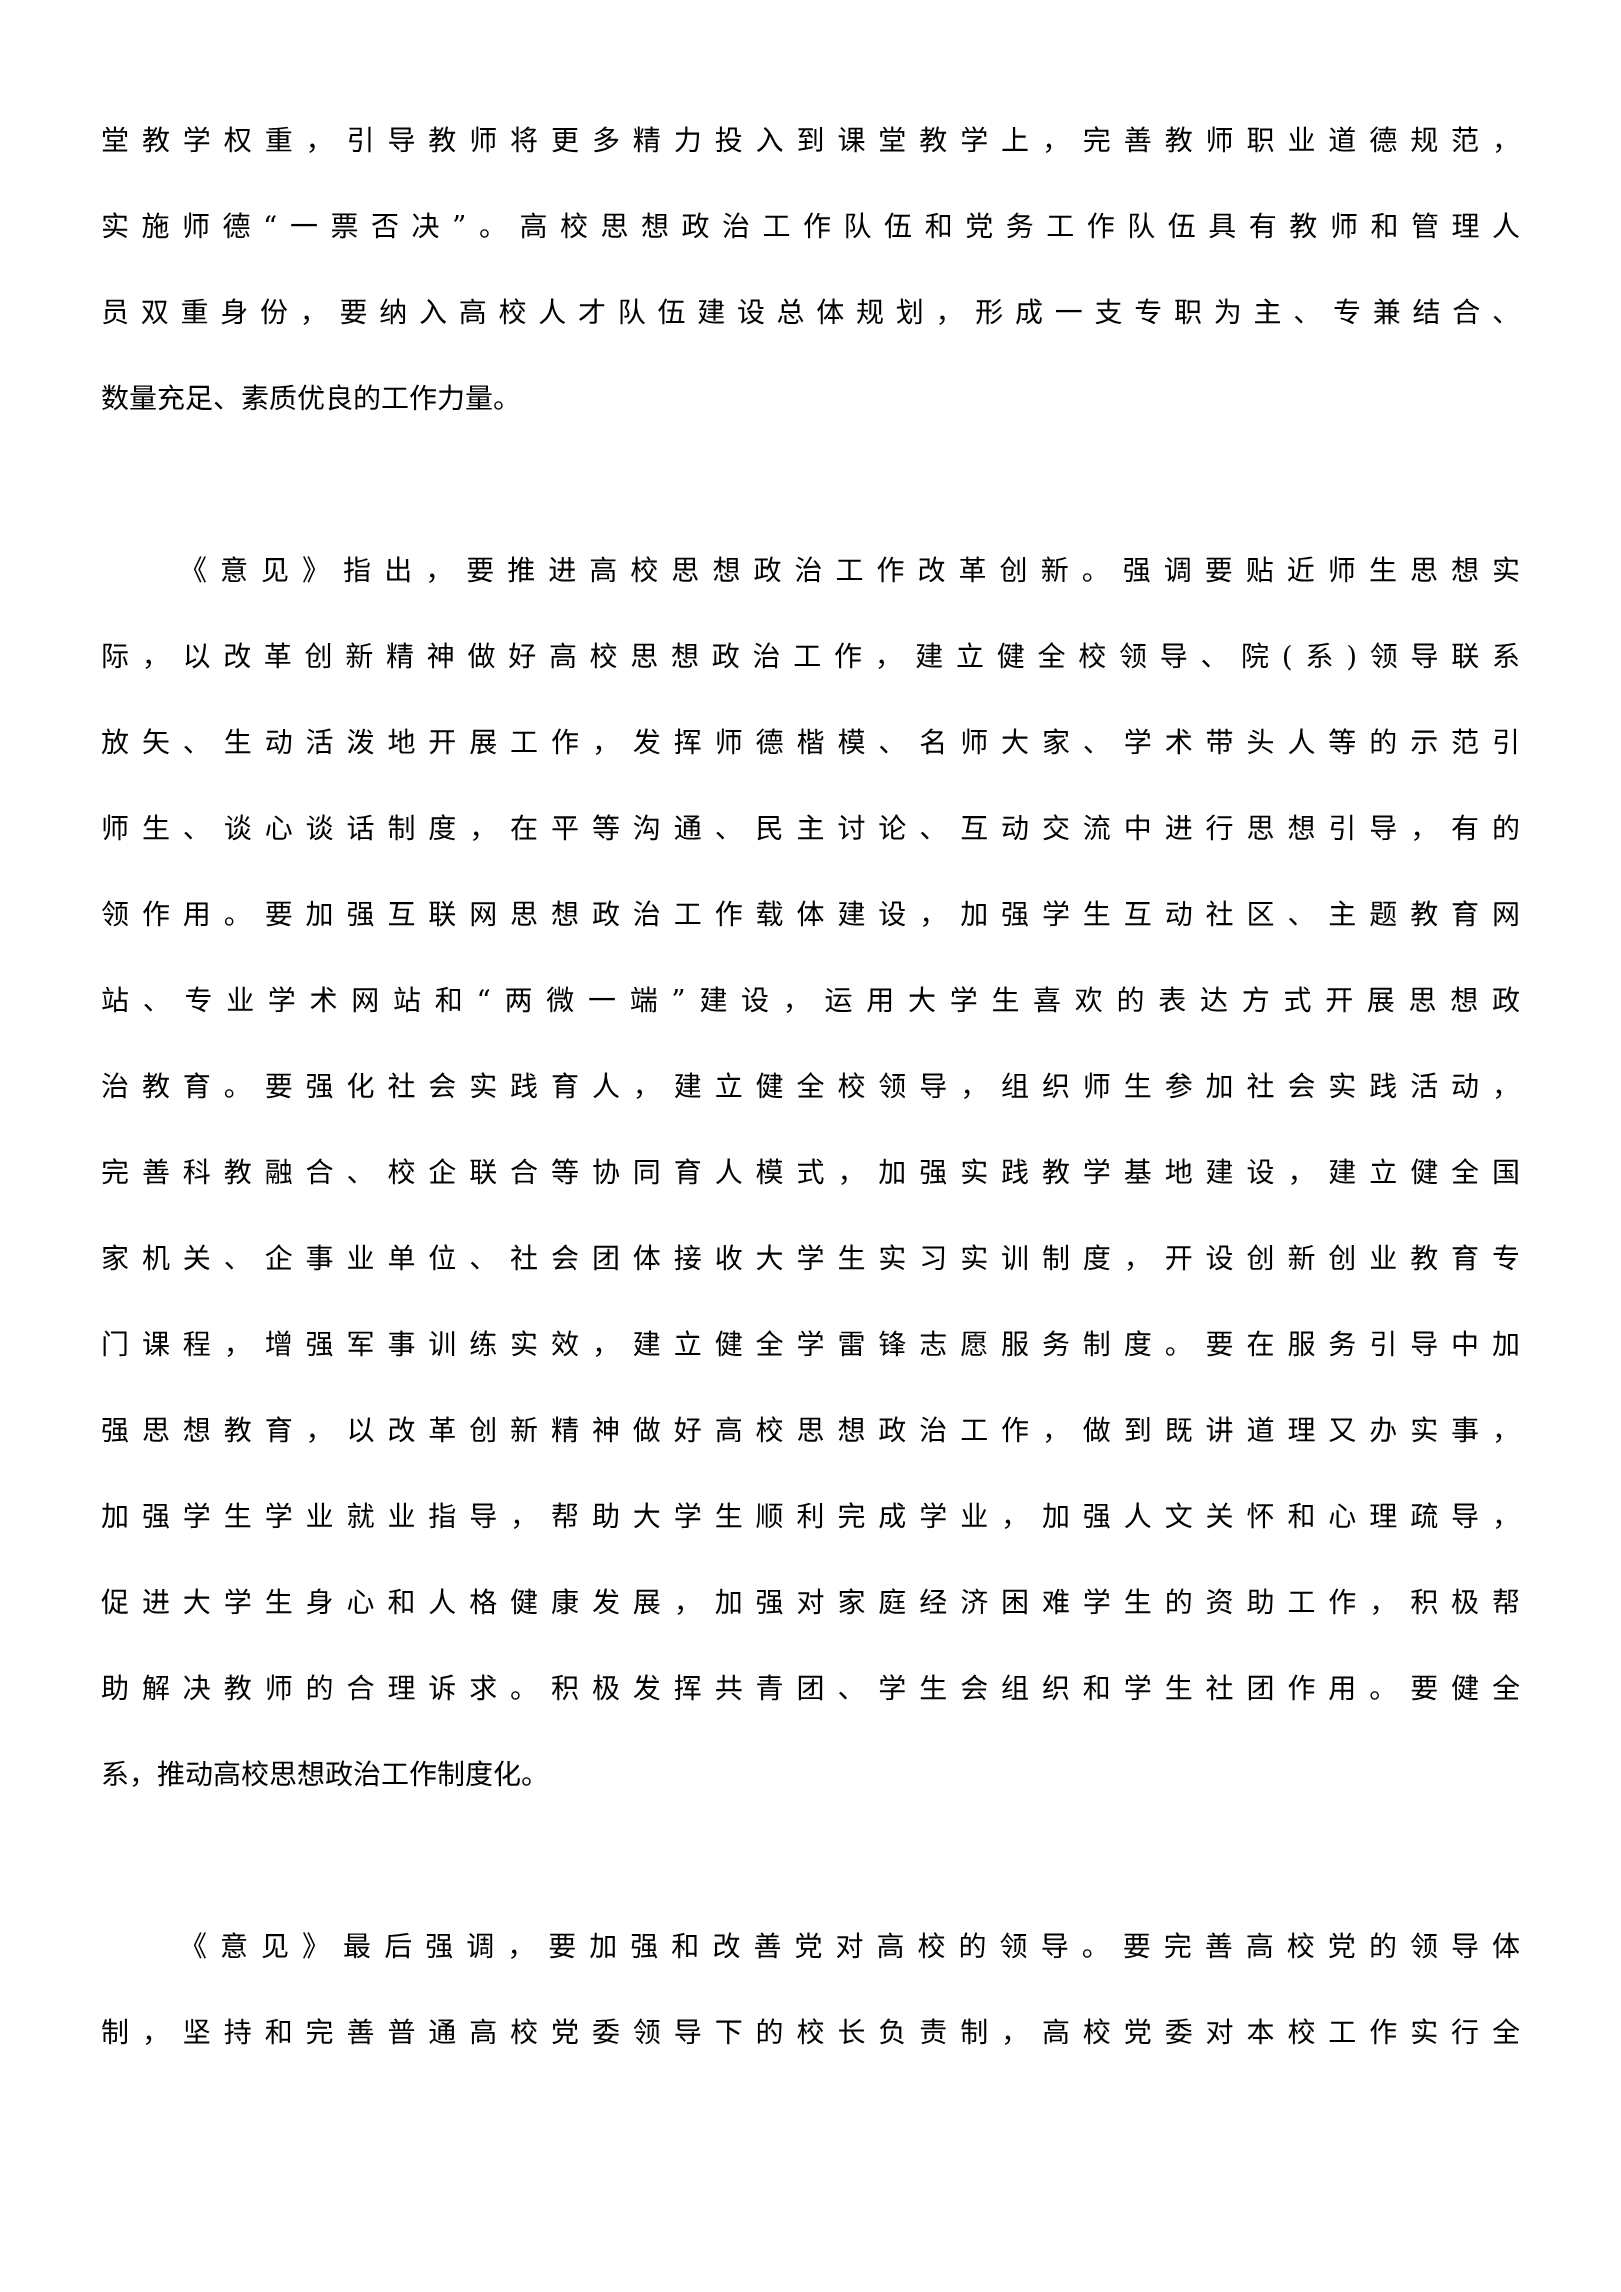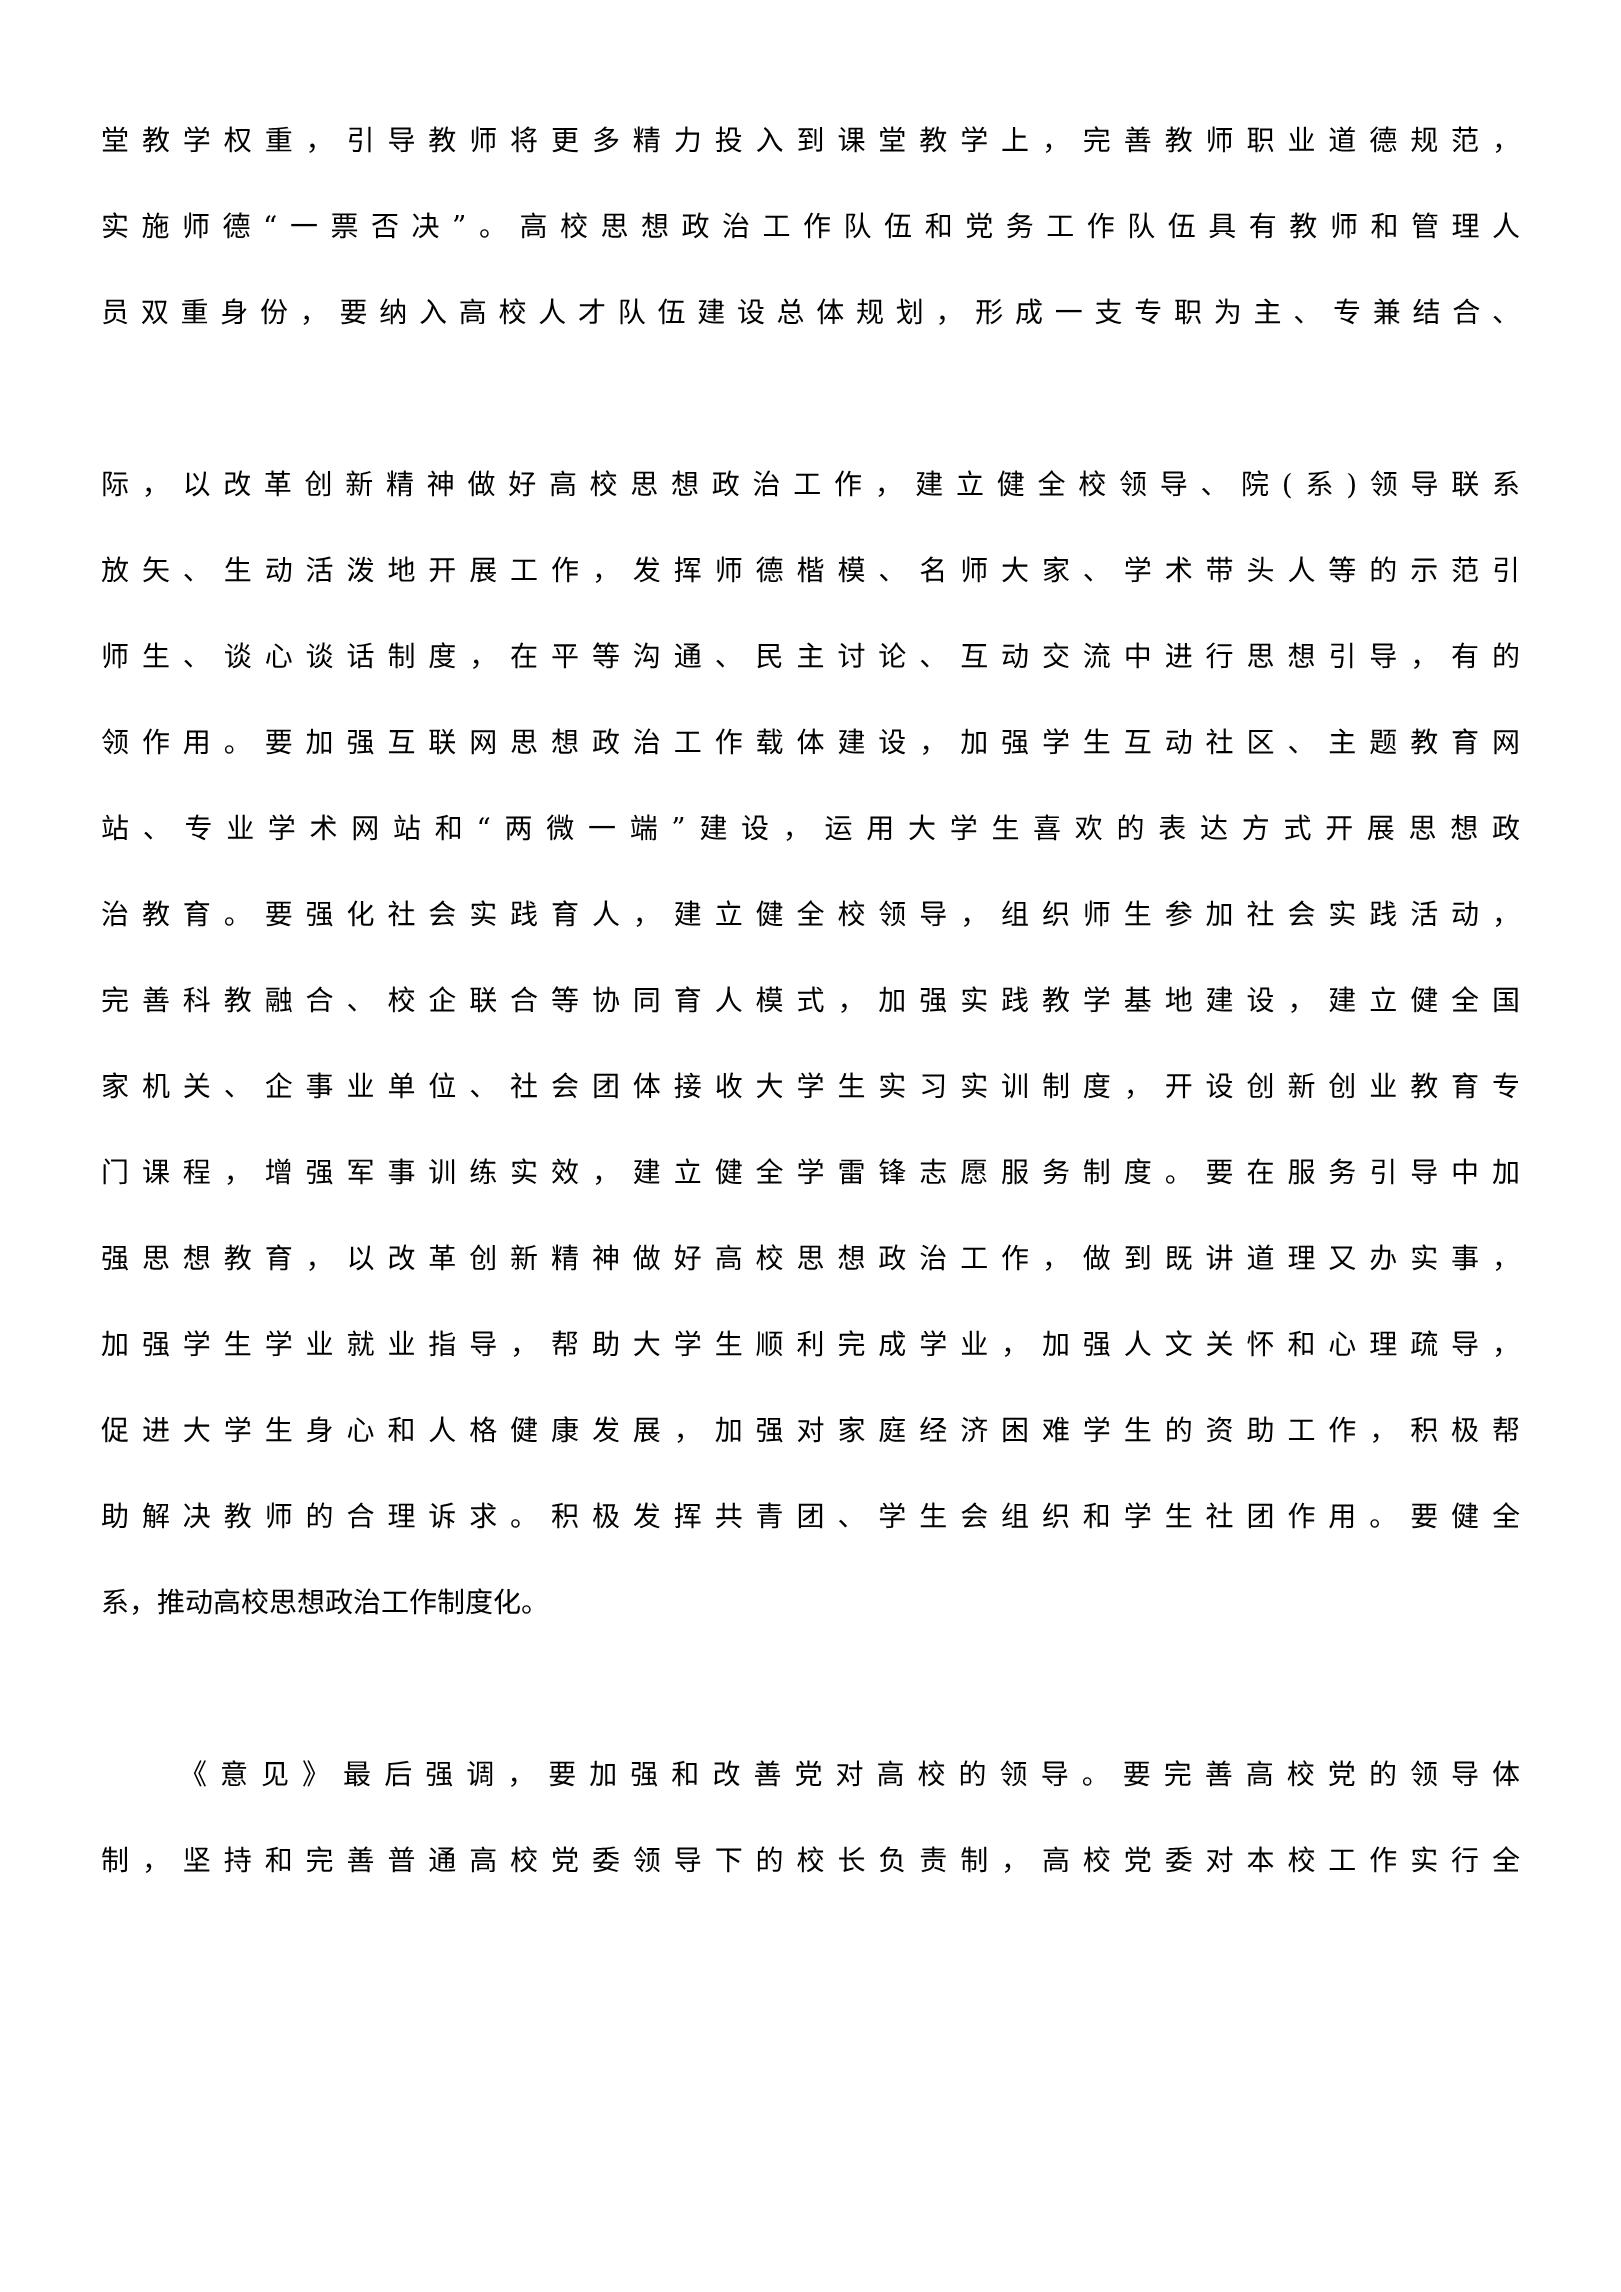--- a/index.html
+++ b/index.html
@@ -47,22 +47,24 @@
 </style>
 </head>
 <body>
 
 <div class="page">
   <div class="text-block">
       <div class="paragraph">
         <div class="line justified">堂教学权重，引导教师将更多精力投入到课堂教学上，完善教师职业道德规范，</div>
         <div class="line justified">实施师德“一票否决”。高校思想政治工作队伍和党务工作队伍具有教师和管理人</div>
         <div class="line justified">员双重身份，要纳入高校人才队伍建设总体规划，形成一支专职为主、专兼结合、</div>
+        <div class="line">数量充足、素质优良的工作力量。</div>
       </div>
       <div class="paragraph">
+        <div class="line justified indented">《意见》指出，要推进高校思想政治工作改革创新。强调要贴近师生思想实</div>
         <div class="line justified">际，以改革创新精神做好高校思想政治工作，建立健全校领导、院(系)领导联系</div>
         <div class="line justified">放矢、生动活泼地开展工作，发挥师德楷模、名师大家、学术带头人等的示范引</div>
         <div class="line justified">师生、谈心谈话制度，在平等沟通、民主讨论、互动交流中进行思想引导，有的</div>
         <div class="line justified">领作用。要加强互联网思想政治工作载体建设，加强学生互动社区、主题教育网</div>
         <div class="line justified">站、专业学术网站和“两微一端”建设，运用大学生喜欢的表达方式开展思想政</div>
         <div class="line justified">治教育。要强化社会实践育人，建立健全校领导，组织师生参加社会实践活动，</div>
         <div class="line justified">完善科教融合、校企联合等协同育人模式，加强实践教学基地建设，建立健全国</div>
         <div class="line justified">家机关、企事业单位、社会团体接收大学生实习实训制度，开设创新创业教育专</div>
         <div class="line justified">门课程，增强军事训练实效，建立健全学雷锋志愿服务制度。要在服务引导中加</div>
         <div class="line justified">强思想教育，以改革创新精神做好高校思想政治工作，做到既讲道理又办实事，</div>

